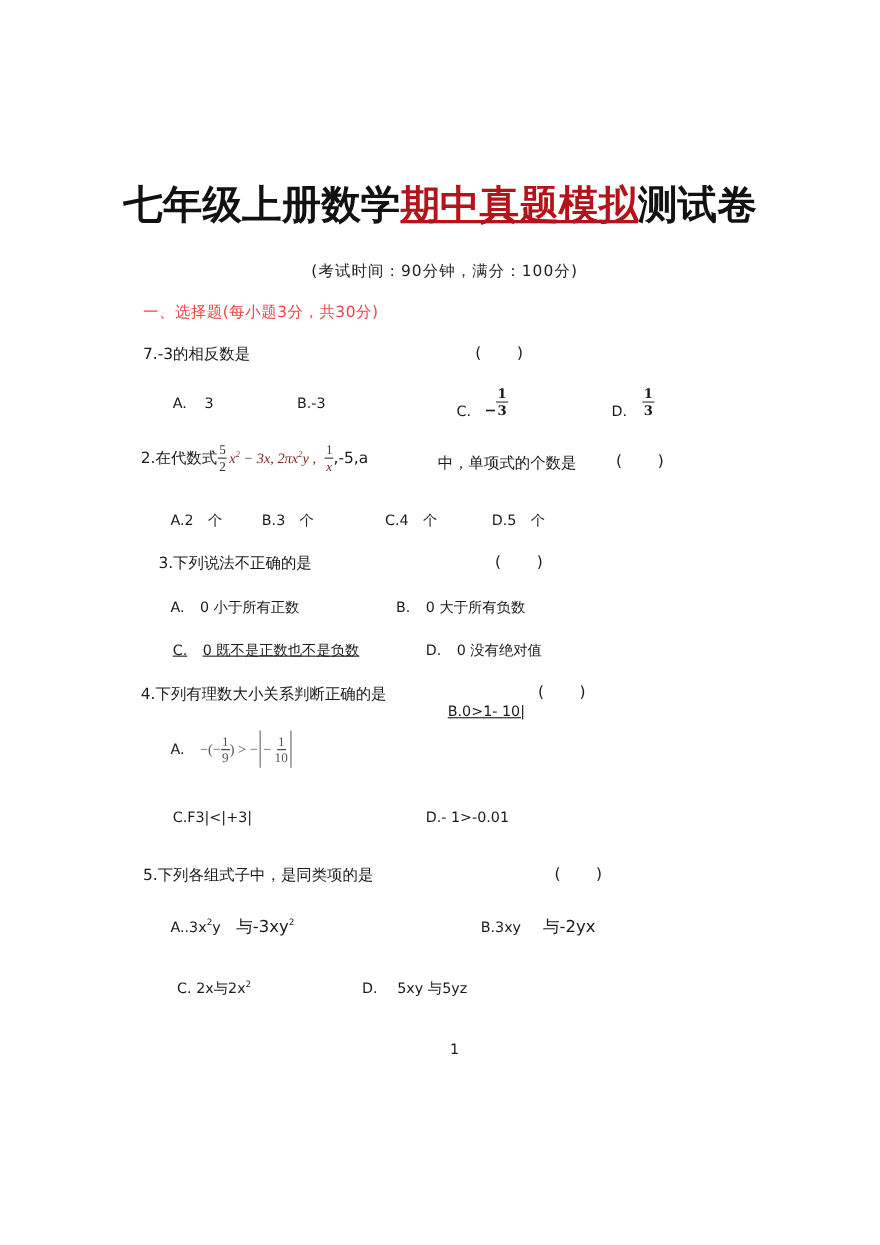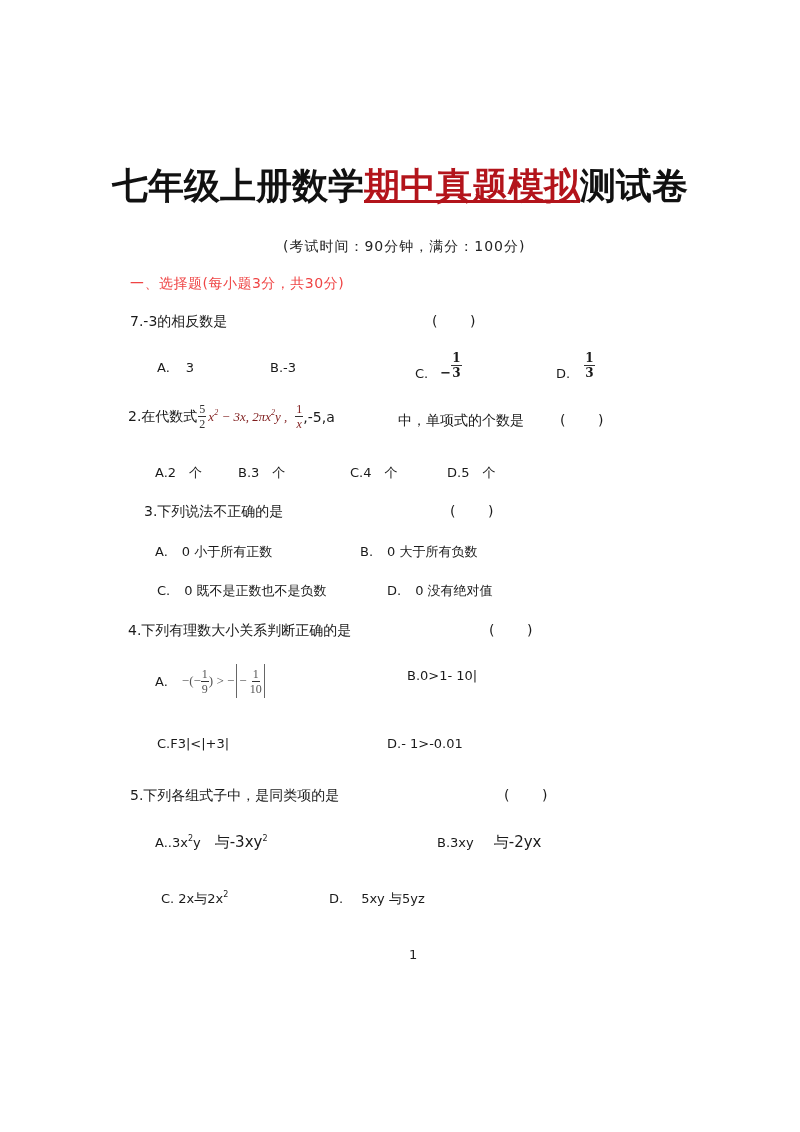--- a/index.html
+++ b/index.html
@@ -74,21 +74,21 @@
 <div class="abs opt" style="top:464px;left:155px;">A.2　个</div>
 <div class="abs opt" style="top:464px;left:238px;">B.3　个</div>
 <div class="abs opt" style="top:464px;left:350px;text-align:center;">C.4　个</div>
 <div class="abs opt" style="top:464px;left:447px;">D.5　个</div>
 
 <div class="abs q" style="top:503px;left:144px;">3.下列说法不正确的是</div>
 <div class="abs paren" style="top:503px;left:450px;">(  )</div>
 
 <div class="abs opt" style="top:543px;left:155px;"><span>A.</span><span style="margin-left:14px">0 小于所有正数</span></div>
 <div class="abs opt" style="top:543px;left:360px;text-align:right;"><span>B.</span><span style="margin-left:14px">0 大于所有负数</span></div>
-<div class="abs opt" style="top:582px;left:157px;"><span>C.</span><span style="margin-left:14px">0 既不是正数也不是负数</span></div>
+<div class="abs opt" style="top:582px;left:157px;text-decoration:underline;"><span>C.</span><span style="margin-left:14px">0 既不是正数也不是负数</span></div>
 <div class="abs opt" style="top:582px;left:387px;"><span>D.</span><span style="margin-left:14px">0 没有绝对值</span></div>
 
 <div class="abs q" style="top:622px;left:128px;text-align:right;">4.下列有理数大小关系判断正确的是</div>
 <div class="abs paren" style="top:622px;left:489px;">(  )</div>
 
 <div class="abs opt" style="top:664px;left:155px;display:flex;align-items:center;">
   <span>A.</span>
   <span class="mathn" style="margin-left:14px;font-size:13px;color:#555">−(−</span>
   <span class="frac mathn" style="font-size:12px;color:#555">
       <span class="n">1</span>
@@ -96,21 +96,21 @@
     </span>
   <span class="mathn" style="font-size:13px;color:#555">) &gt; −</span>
   <span style="display:inline-flex;align-items:center;border-left:1px solid #666;border-right:1px solid #666;padding:0 2px;margin-left:2px;height:34px;">
     <span class="mathn" style="font-size:13px;color:#555">−</span>
     <span class="frac mathn" style="font-size:12px;color:#555;margin-left:3px">
         <span class="n">1</span>
         <span class="d">10</span>
       </span>
   </span>
 </div>
-<div class="abs opt" style="top:668px;left:407px;">B.0&gt;1- 10|</div>
+<div class="abs opt" style="top:640px;left:407px;text-decoration:underline;">B.0&gt;1- 10|</div>
 <div class="abs opt" style="top:736px;left:157px;">C.F3|&lt;|+3|</div>
 <div class="abs opt" style="top:736px;left:387px;">D.- 1&gt;-0.01</div>
 
 <div class="abs q" style="top:787px;left:130px;">5.下列各组式子中，是同类项的是</div>
 <div class="abs paren" style="top:787px;left:504px;">(  )</div>
 
 <div class="abs opt" style="top:833px;left:155px;">
   <span>A..3x</span><sup>2</sup><span>y</span><span style="margin-left:14px;font-size:15px">与-3xy</span><sup>2</sup>
 </div>
 <div class="abs opt" style="top:833px;left:437px;">

